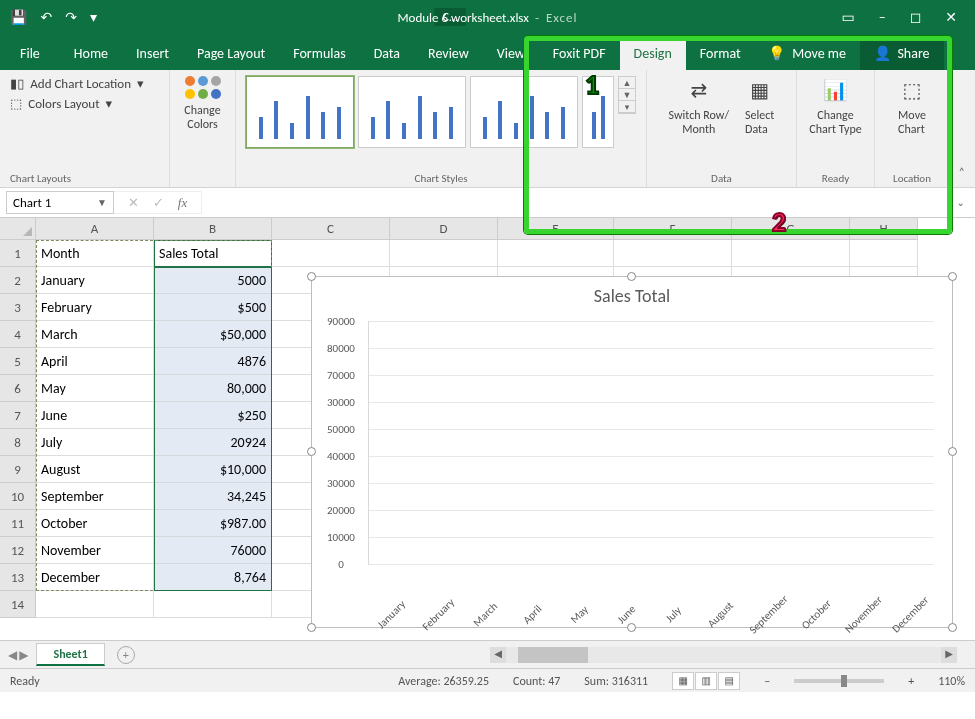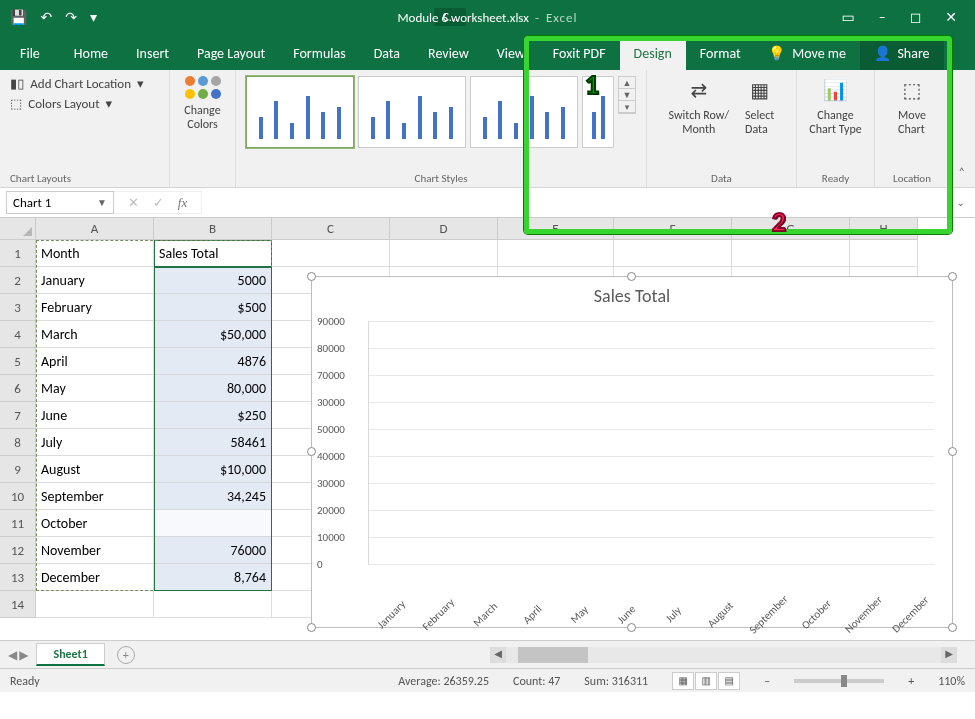--- a/index.html
+++ b/index.html
@@ -66,21 +66,21 @@
 
 
 .chart { position:absolute; left:275px; top:36px; width:642px; height:352px; background:#fff; border:1px solid #bdbdbd; }
 .handle { position:absolute; width:9px; height:9px; background:#fff; border:1px solid #888; border-radius:50%; }
 .h-tl { left:-5px; top:-5px; } .h-tm { left:50%; top:-5px; margin-left:-5px;} .h-tr { right:-5px; top:-5px; }
 .h-ml { left:-5px; top:50%; margin-top:-5px;} .h-mr { right:-5px; top:50%; margin-top:-5px;}
 .h-bl { left:-5px; bottom:-5px;} .h-bm { left:50%; bottom:-5px; margin-left:-5px;} .h-br { right:-5px; bottom:-5px;}
 .chart-title { text-align:center; font-size:18px; color:#595959; padding-top:8px; }
 .plot { position:absolute; left:56px; right:18px; top:44px; bottom:62px; border-left:1px solid #d9d9d9; border-bottom:1px solid #d9d9d9; }
 .gridline { position:absolute; left:0; right:0; border-top:1px solid #e8e8e8; }
-.ylabel { position:absolute; left:-52px; width:48px; text-align:left; font-size:11px; color:#595959; transform:translateY(-50%); }
+.ylabel { position:absolute; left:-52px; width:48px; text-align:center; font-size:11px; color:#595959; transform:translateY(-50%); }
 .bars { position:absolute; inset:0; display:flex; align-items:flex-end; }
 .barbox { flex:1; display:flex; justify-content:center; align-items:flex-end; }
 .bar2 { width:62%; background:#4472c4; }
 .xlabels { position:absolute; left:56px; right:18px; bottom:6px; display:flex; }
 .xlab { flex:1; text-align:center; font-size:11px; color:#595959; transform:rotate(-45deg); transform-origin:center; white-space:nowrap; }
 
 
 .sheettabs { height:28px; border-top:1px solid #ccc; display:flex; align-items:center; background:#f1f1f1; font-size:12px; position:relative; }
 .navarrows { display:flex; gap:2px; padding:0 8px; color:#888; }
 .sheettab { background:#fff; border:1px solid #ccc; border-bottom:1px solid #0e7141; border-bottom-width:2px; padding:3px 16px; font-weight:bold; color:#217346; }
@@ -367,21 +367,21 @@
             <div class="cell colB right selected">$250</div>
             <div class="cell colC"></div>
             <div class="cell colD"></div>
             <div class="cell colE"></div>
             <div class="cell colF"></div>
             <div class="cell colG"></div>
             <div class="cell colH"></div>
           </div>
           <div class="row">
             <div class="cell colA">July</div>
-            <div class="cell colB right selected">58461</div>
+            <div class="cell colB right selected">20924</div>
             <div class="cell colC"></div>
             <div class="cell colD"></div>
             <div class="cell colE"></div>
             <div class="cell colF"></div>
             <div class="cell colG"></div>
             <div class="cell colH"></div>
           </div>
           <div class="row">
             <div class="cell colA">August</div>
             <div class="cell colB right selected">$10,000</div>
@@ -397,20 +397,21 @@
             <div class="cell colB right selected">34,245</div>
             <div class="cell colC"></div>
             <div class="cell colD"></div>
             <div class="cell colE"></div>
             <div class="cell colF"></div>
             <div class="cell colG"></div>
             <div class="cell colH"></div>
           </div>
           <div class="row">
             <div class="cell colA">October</div>
+            <div class="cell colB right selected">$987.00</div>
             <div class="cell colC"></div>
             <div class="cell colD"></div>
             <div class="cell colE"></div>
             <div class="cell colF"></div>
             <div class="cell colG"></div>
             <div class="cell colH"></div>
           </div>
           <div class="row">
             <div class="cell colA">November</div>
             <div class="cell colB right selected">76000</div>

